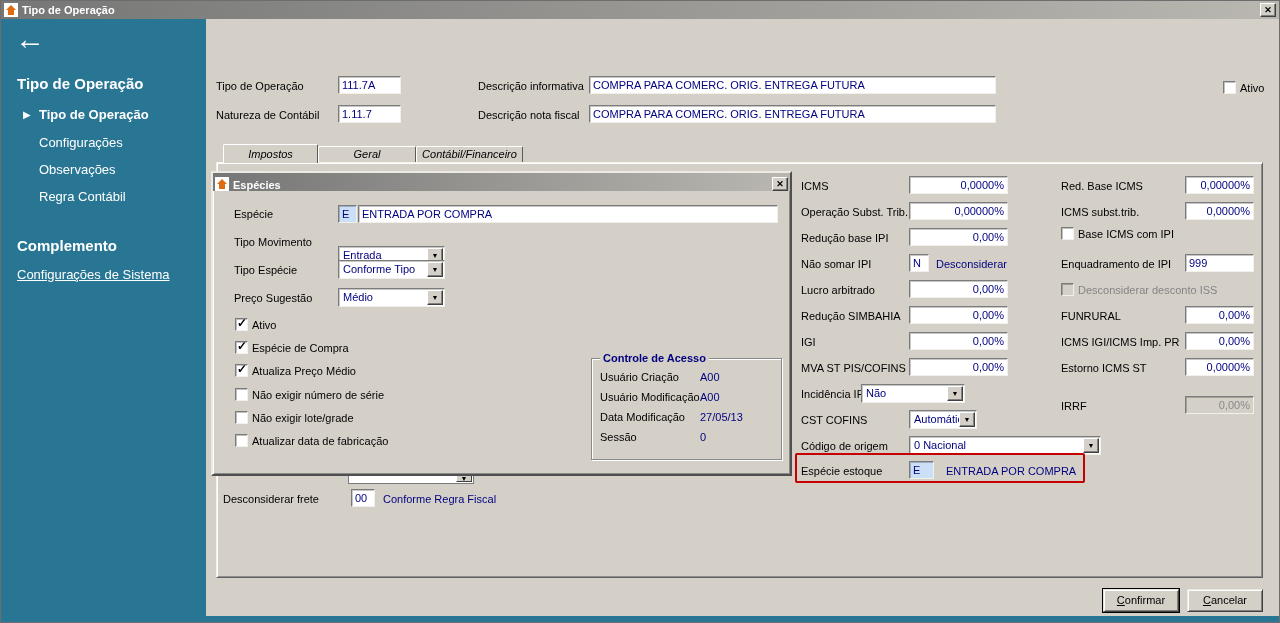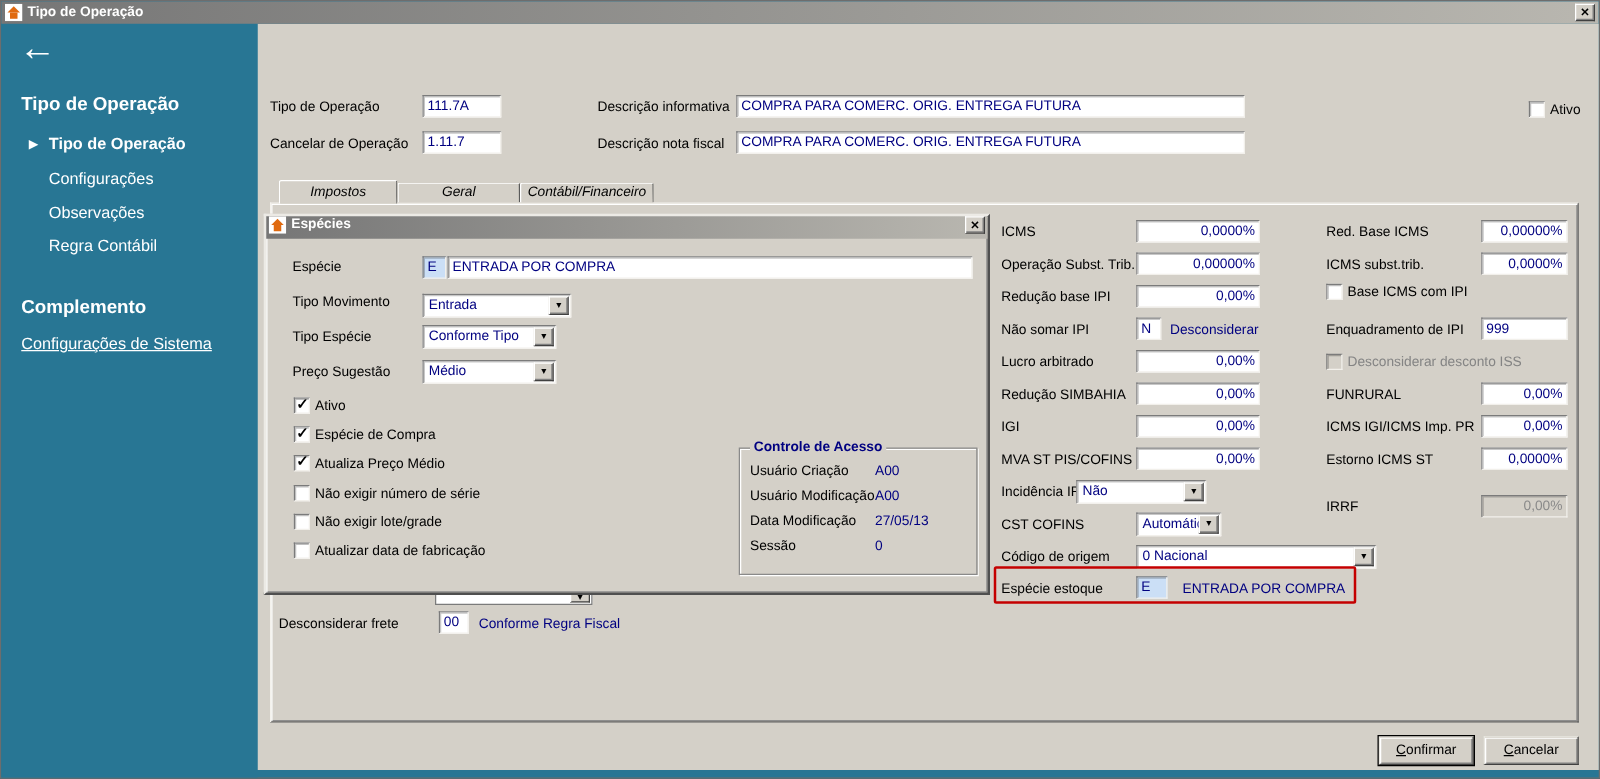--- a/index.html
+++ b/index.html
@@ -58,21 +58,21 @@
            box-shadow: inset 1px 1px 0 #fff, inset -1px -1px 0 #8e8e8e; }
   .tab { position:absolute; background:#d4d0c8; font-size:11px; text-align:center;
          border:1px solid; border-color:#fff #5a5a5a #d4d0c8 #fff;
          border-bottom:none; border-radius:2px 2px 0 0;font-style:italic; }
   
   .esp { position:absolute; left:210px; top:170px; width:581px; height:305px; background:#d4d0c8;
          border:2px solid; border-color:#eceae5 #4f4f4f #4f4f4f #eceae5;
          box-shadow: inset 1px 1px 0 #fff, inset -1px -1px 0 #8a8a8a; z-index:5; }
   .esptb { position:absolute; left:0; top:0; right:0; height:18px;
            background:linear-gradient(90deg,#767676,#b9b7b0);
-           display:flex; align-items:flex-start; gap:4px; padding:0 2px; }
+           display:flex; align-items:flex-end; gap:4px; padding:0 2px; }
   .grp { position:absolute; border:1px solid #8a8a8a;
          box-shadow: 1px 1px 0 #fff, inset 1px 1px 0 #fff; }
   .grptitle { position:absolute; left:8px; top:-7px; background:#d4d0c8; padding:0 3px;
               font-size:11px; font-weight:bold; color:#000080; white-space:nowrap; }
   .glbl { position:absolute; font-size:11px; color:#000; white-space:nowrap; }
   .gval { position:absolute; font-size:11px; color:#000080; white-space:nowrap;text-align:right; }
   
   .redbox { position:absolute; left:794px; top:452px; width:290px; height:30px;
             border:2px solid #c40000; border-radius:2px; z-index:6; pointer-events:none; }
   .btn { position:absolute; width:76px; height:23px; background:#d4d0c8;
@@ -119,21 +119,21 @@
     <div class="sbh" style="top:218px">Complemento</div>
     <div class="sblink" style="top:248px">Configurações de Sistema</div>
   </div>
 
   <span class="lbl" style="left:215px;top:79px">Tipo de Operação</span>
   <div class="fld" style="left:337px;top:75px;width:63px">111.7A</div>
   <span class="lbl" style="left:477px;top:79px">Descrição informativa</span>
   <div class="fld" style="left:588px;top:75px;width:407px">COMPRA PARA COMERC. ORIG. ENTREGA FUTURA</div>
   <span class="cb" style="left:1222px;top:80px"></span>
   <span class="lbl" style="left:1239px;top:81px">Ativo</span>
-  <span class="lbl" style="left:215px;top:108px">Cancelar de Operação</span>
+  <span class="lbl" style="left:215px;top:108px">Natureza de Contábil</span>
   <div class="fld" style="left:337px;top:104px;width:63px">1.11.7</div>
   <span class="lbl" style="left:477px;top:108px">Descrição nota fiscal</span>
   <div class="fld" style="left:588px;top:104px;width:407px">COMPRA PARA COMERC. ORIG. ENTREGA FUTURA</div>
 
   <div class="panel"></div>
   <div class="tab" style="left:222px;top:143px;width:95px;height:19px;line-height:18px;z-index:4">Impostos</div>
   <div class="tab" style="left:317px;top:145px;width:98px;height:16px;line-height:15px">Geral</div>
   <div class="tab" style="left:415px;top:145px;width:107px;height:16px;line-height:15px">Contábil/Financeiro</div>
 
   <div class="sliver">
@@ -220,21 +220,21 @@
       </span>
       <span class="tbtext">Espécies</span>
       <span class="xbtn">✕</span>
     </div>
 
     <span class="lbl" style="left:21px;top:35px">Espécie</span>
     <div class="fld codebg" style="left:125px;top:32px;width:19px">E</div>
     <div class="fld" style="left:145px;top:32px;width:420px">ENTRADA POR COMPRA</div>
 
     <span class="lbl" style="left:21px;top:63px">Tipo Movimento</span>
-    <div class="combo" style="left:125px;top:62px;width:119px">
+    <div class="combo" style="left:125px;top:73px;width:107px">
       <span class="ct">Entrada</span>
       <span class="cbtn">▼</span>
     </div>
     <span class="lbl" style="left:21px;top:91px">Tipo Espécie</span>
     <div class="combo" style="left:125px;top:87px;width:107px">
       <span class="ct">Conforme Tipo</span>
       <span class="cbtn">▼</span>
     </div>
     <span class="lbl" style="left:21px;top:119px">Preço Sugestão</span>
     <div class="combo" style="left:125px;top:115px;width:107px">

